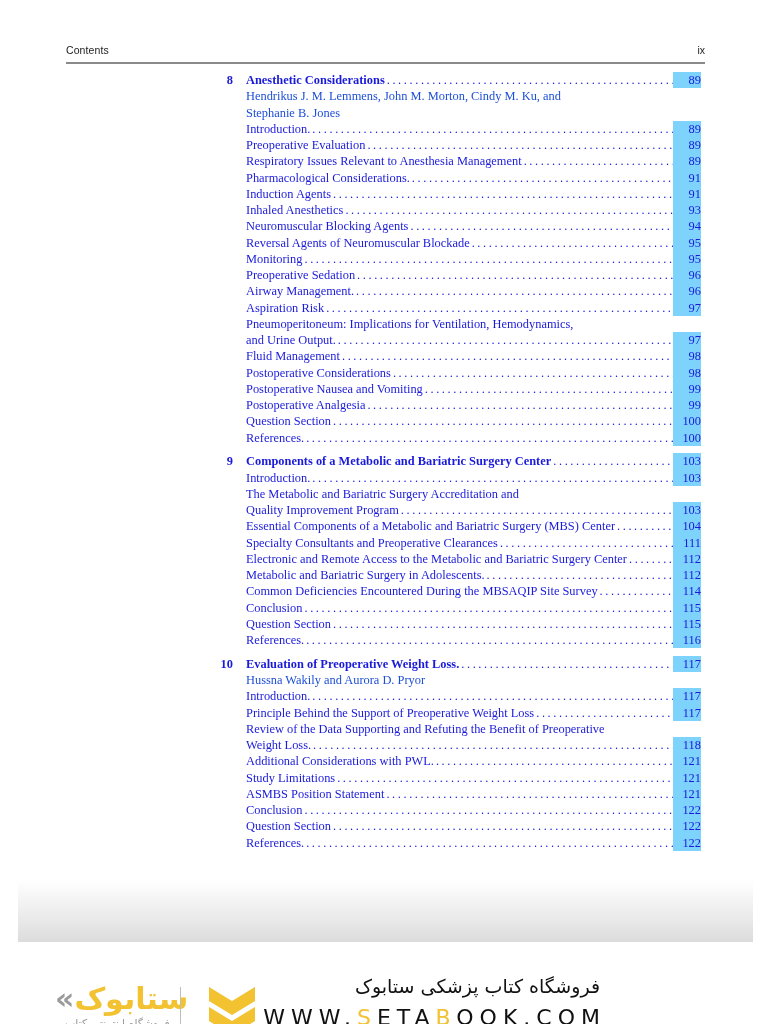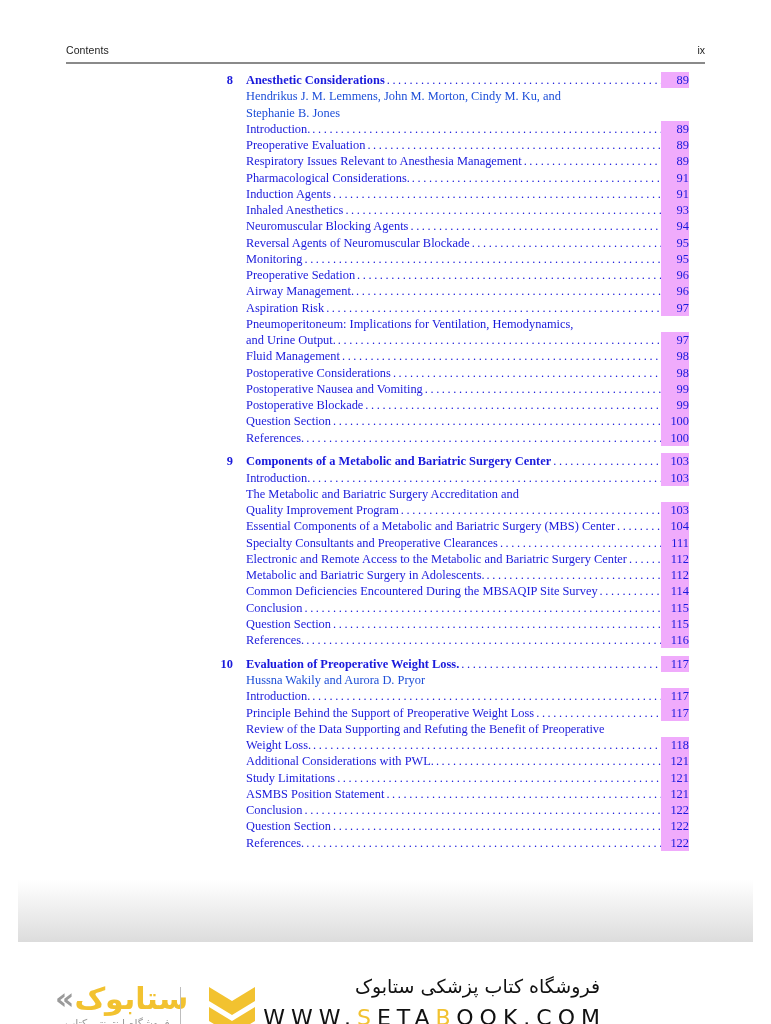--- a/index.html
+++ b/index.html
@@ -21,32 +21,32 @@
   .chapter { margin-bottom: 7.5px; }
   .line {
     position: relative; height: 16.25px; line-height: 16.25px;
     font-size: 12.4px; color: #1a1adb; white-space: nowrap;
   }
   .line .num {
     position: absolute; left: 0; width: 33px; text-align: right;
     font-weight: bold; color: #1a1adb;
   }
   .line .body {
-    position: absolute; left: 46px; right: 16px; display: flex; align-items: flex-end;
+    position: absolute; left: 46px; right: 4px; display: flex; align-items: flex-end;
   }
   .line .title { flex: 0 0 auto; padding-right: 2px; background: #fff; }
   .line .leader {
     flex: 1 1 auto; overflow: hidden; letter-spacing: 3.2px; color: #1a1adb;
   }
   .line .leader::before {
     content: ". . . . . . . . . . . . . . . . . . . . . . . . . . . . . . . . . . . . . . . . . . . . . . . . . . . . . . . . . . . . . . . . . . . . . . . . . . . . . . . . . . . . . . . . . . .";
     letter-spacing: 0;
     word-spacing: -0.5px;
   }
-  .line .page-num { flex: 0 0 auto; min-width: 24px; text-align: right; padding-left: 4px; background: #f0abfc; }
+  .line .page-num { flex: 0 0 auto; min-width: 24px; text-align: right; padding-left: 4px; background: #7dd3fc; }
   .line.head .title { font-weight: bold; }
   .line.authors { color: #1d4ed8; }
   .line.authors .body { display: block; }
   .line.wrap .body { display: block; }
 
   
   .band {
     position: absolute; left: 18px; top: 880px; width: 735px; height: 62px;
     background: linear-gradient(to bottom, #ffffff 0%, #ececec 55%, #dcdcdc 100%);
   }
@@ -210,21 +210,21 @@
         </div>
         <div class="line">
           <span class="body">
             <span class="title">Postoperative Nausea and Vomiting</span>
             <span class="leader"></span>
             <span class="page-num">99</span>
           </span>
         </div>
         <div class="line">
           <span class="body">
-            <span class="title">Postoperative Blockade</span>
+            <span class="title">Postoperative Analgesia</span>
             <span class="leader"></span>
             <span class="page-num">99</span>
           </span>
         </div>
         <div class="line">
           <span class="body">
             <span class="title">Question Section</span>
             <span class="leader"></span>
             <span class="page-num">100</span>
           </span>

